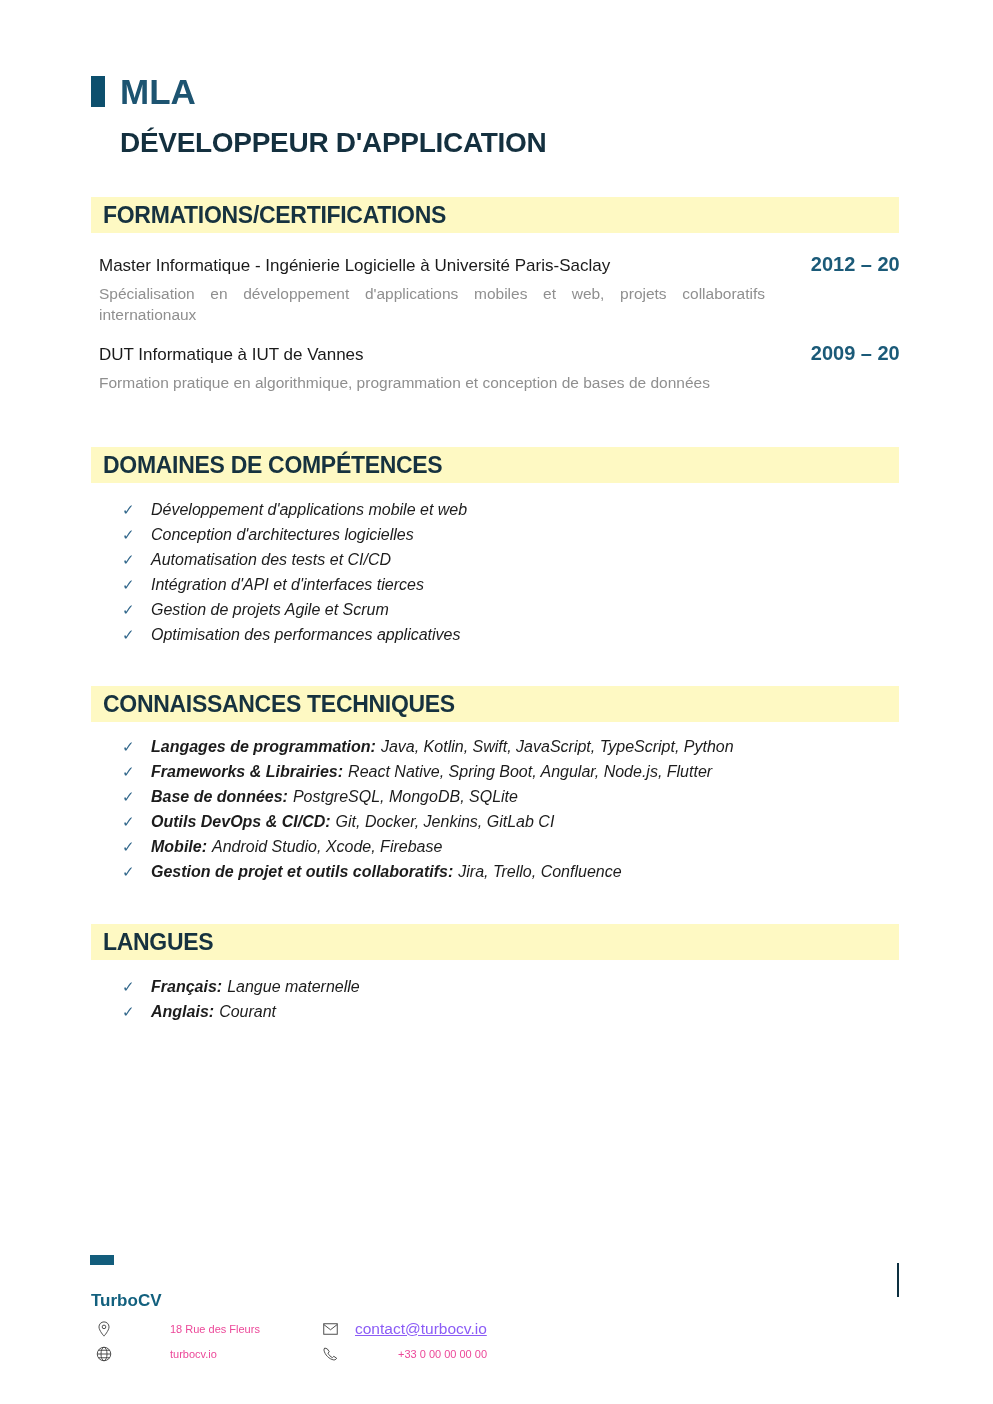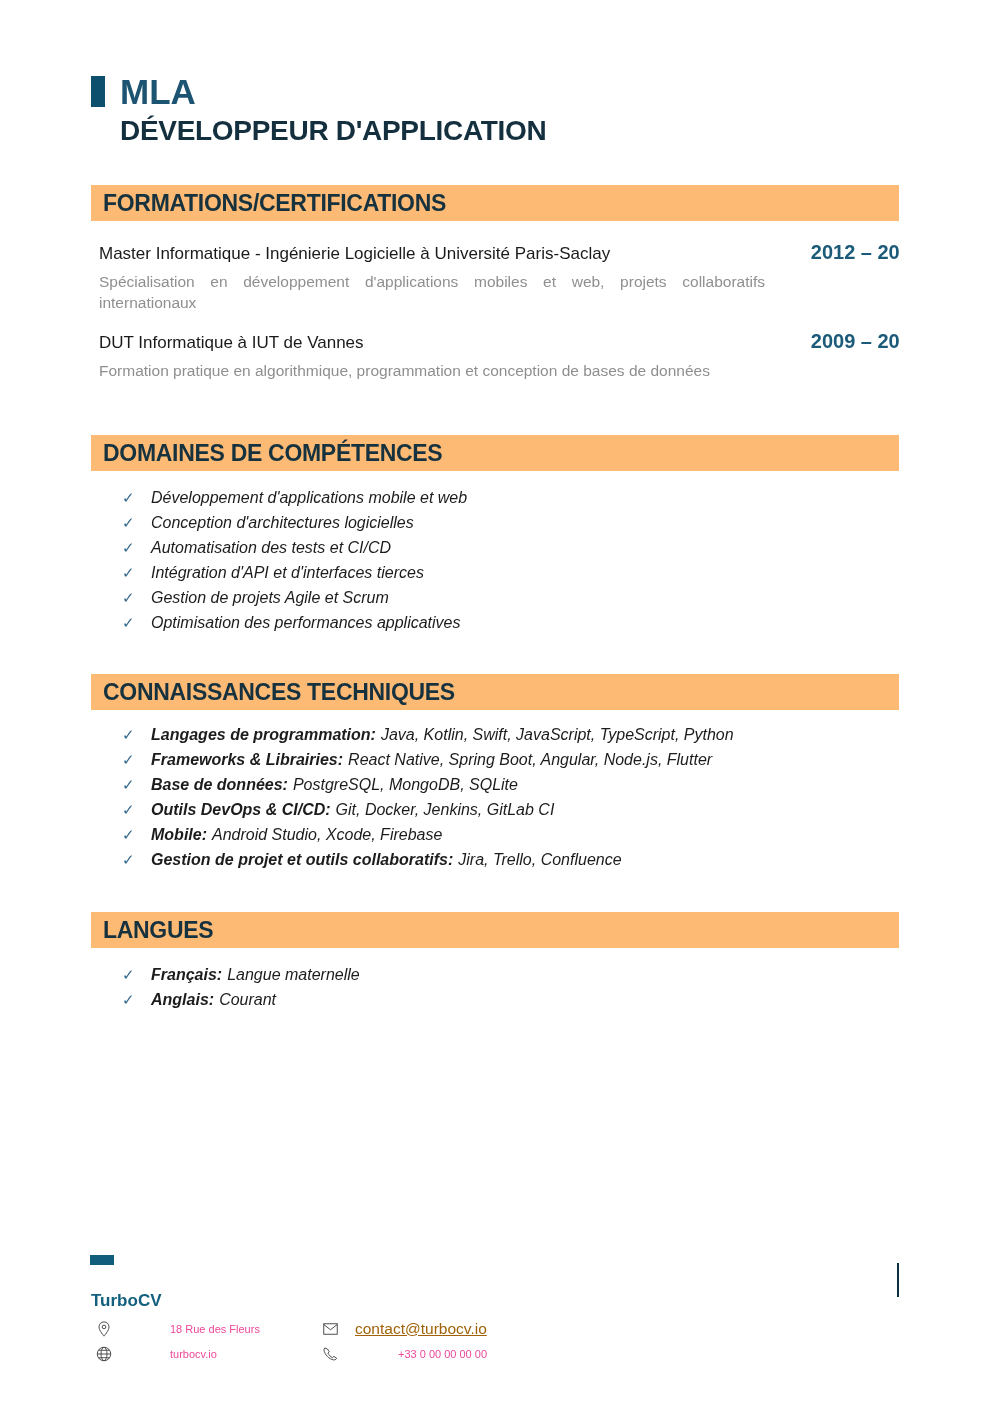--- a/index.html
+++ b/index.html
@@ -11,27 +11,27 @@
     color:#1c1c1c;
     overflow:hidden;
     box-sizing:border-box;
     padding-top:76px;
   }
   
   .header{margin-left:91px;}
   .name-row{display:flex;align-items:center;height:31px;}
   .accent-bar{width:14px;height:31px;background:#0d4f6d;}
   .name{margin-left:15px;font-size:35px;font-weight:700;color:#1d5471;line-height:31px;}
-  .job-title{margin-left:29px;margin-top:8px;font-size:28px;font-weight:700;color:#14303f;letter-spacing:-0.3px;}
+  .job-title{margin-left:29px;margin-top:20px;font-size:28px;font-weight:700;color:#14303f;letter-spacing:-0.3px;}
   .experience{margin-left:29px;margin-top:10px;font-size:16px;font-weight:700;color:#5f5f5f;}
 
   
   .sections{margin-left:91px;width:831px;}
   .section-bar{
-    width:811px;height:36px;background:#fdba74;
+    width:811px;height:36px;background:#fef9c3;
     display:flex;align-items:center;
     padding-left:12px;box-sizing:border-box;
   }
   .section-bar h2{
     margin:0;font-size:23px;font-weight:700;color:#16323f;letter-spacing:-0.3px;
   }
   .bar-formations{margin-top:38px;}
   .bar-domaines{margin-top:54px;}
   .bar-connaissances{margin-top:39px;}
   .bar-langues{margin-top:40px;}
@@ -61,21 +61,21 @@
   .footer-rect{position:absolute;left:90px;top:1255px;width:24px;height:10px;background:#135d7c;}
   .brand{position:absolute;left:91px;top:1291px;font-size:17px;font-weight:700;color:#12607e;}
   .contact-grid{
     position:absolute;left:91px;top:1316px;
     display:grid;grid-template-columns:36px 190px 38px auto;
     grid-auto-rows:25px;align-items:center;
   }
   .cicon{display:flex;align-items:center;padding-left:4px;}
   .cicon svg{stroke:#4a4a4a;fill:none;stroke-width:1.3;}
   .ctext{font-size:11px;color:#ec4899;margin-left:43px;}
-  .clink{font-size:15.5px;color:#a16207;text-decoration:underline;cursor:pointer;}
+  .clink{font-size:15.5px;color:#8b5cf6;text-decoration:underline;cursor:pointer;}
 
   
   .page-square{
     position:absolute;left:897px;top:1263px;width:34px;height:34px;
     background:#0d3040;color:#fff;font-size:15px;
     display:flex;align-items:center;justify-content:center;
     box-shadow:2px 2px 0 #b9c9cf;
   }
   .page-line{position:absolute;left:912px;top:1297px;width:3px;height:30px;background:#a3b4bb;}
 </style>

